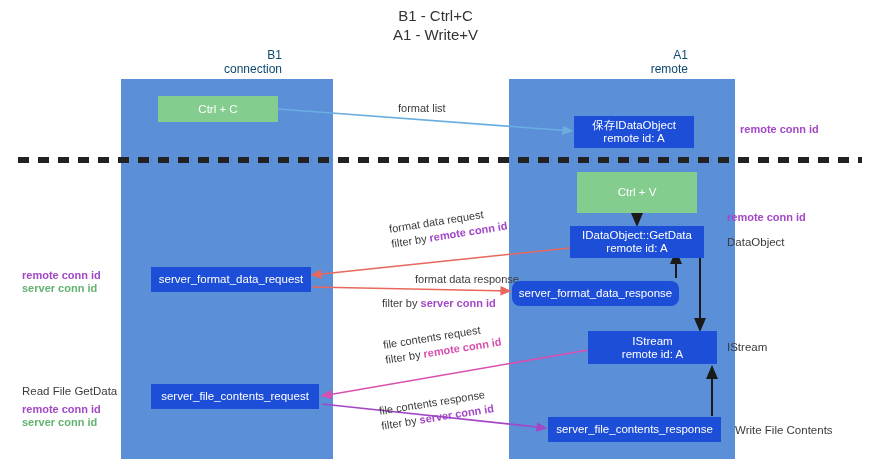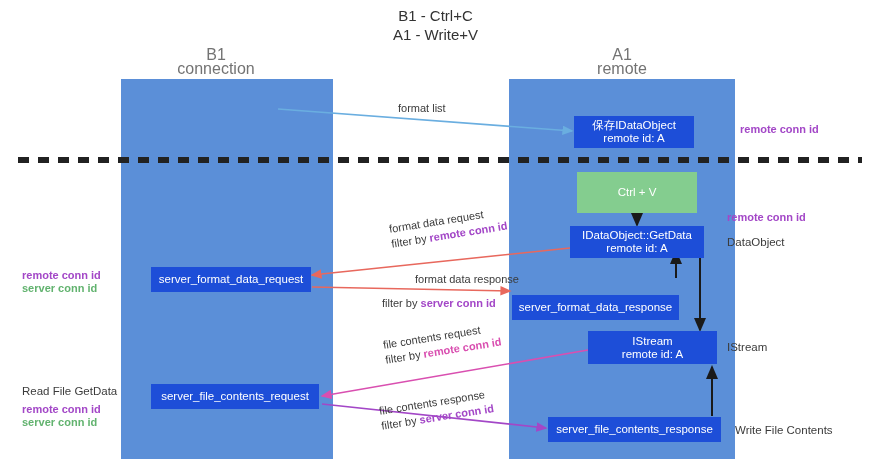--- a/index.html
+++ b/index.html
@@ -14,21 +14,21 @@
   .abs{position:absolute;}
 
   
   .title{
     left:0;top:6px;width:871px;text-align:center;
     font-size:15px;color:#333333;line-height:19px;
   }
 
   
   .col-head{
-    font-size:16px;color:#737373;text-align:center;line-height:14px;
+    font-size:12px;color:#0c4a6e;text-align:right;line-height:14px;
   }
   .col-head .l2{display:block;}
 
   
   .lane{background:#5b8fd8;}
 
   
   .box{
     box-sizing:border-box;
     display:flex;align-items:center;justify-content:center;
@@ -112,20 +112,23 @@
 
     <line x1="700" y1="253" x2="700" y2="330" stroke="#1a1a1a" stroke-width="2" marker-end="url(#ah-black)"></line>
 
     <line x1="588" y1="350" x2="322" y2="396" stroke="#d94fb0" stroke-width="1.6" marker-end="url(#ah-pink)"></line>
 
     <line x1="322" y1="404" x2="546" y2="428" stroke="#a347c7" stroke-width="1.6" marker-end="url(#ah-purple)"></line>
 
     <line x1="712" y1="416" x2="712" y2="367" stroke="#1a1a1a" stroke-width="2" marker-end="url(#ah-black)"></line>
   </svg>
 
+  <div class="abs box box-green" style="left:158px;top:96px;width:120px;height:26px;">
+    <span>Ctrl + C</span>
+  </div>
 
   <div class="abs box box-orange" style="left:574px;top:116px;width:120px;height:32px;flex-direction:column;">
     <span class="ln">保存IDataObject</span>
     <span class="ln">remote id: A</span>
   </div>
 
   <div class="abs box box-green" style="left:577px;top:172px;width:120px;height:41px;">
     <span>Ctrl + V</span>
   </div>
 
@@ -136,21 +139,21 @@
 
   <div class="abs box box-orange" style="left:588px;top:331px;width:129px;height:33px;flex-direction:column;">
     <span class="ln">IStream</span>
     <span class="ln">remote id: A</span>
   </div>
 
   <div class="abs box box-orange" style="left:151px;top:267px;width:160px;height:25px;">
     <span>server_format_data_request</span>
   </div>
 
-  <div class="abs box box-orange" style="left:512px;top:295px;width:167px;height:25px;">
+  <div class="abs box box-orange" style="left:512px;top:281px;width:167px;height:25px;border-radius:8px;">
     <span>server_format_data_response</span>
   </div>
 
   <div class="abs box box-orange" style="left:151px;top:384px;width:168px;height:25px;">
     <span>server_file_contents_request</span>
   </div>
 
   <div class="abs box box-orange" style="left:548px;top:417px;width:173px;height:25px;">
     <span>server_file_contents_response</span>
   </div>

